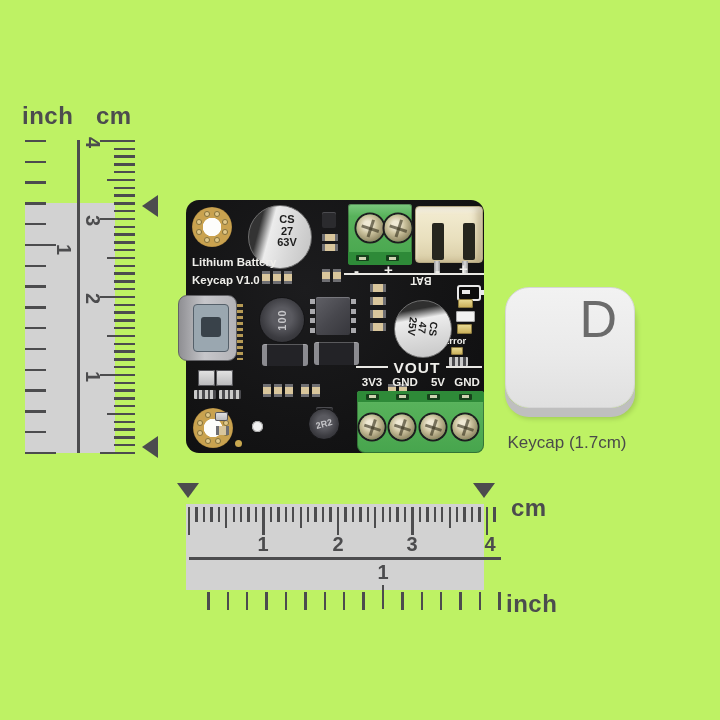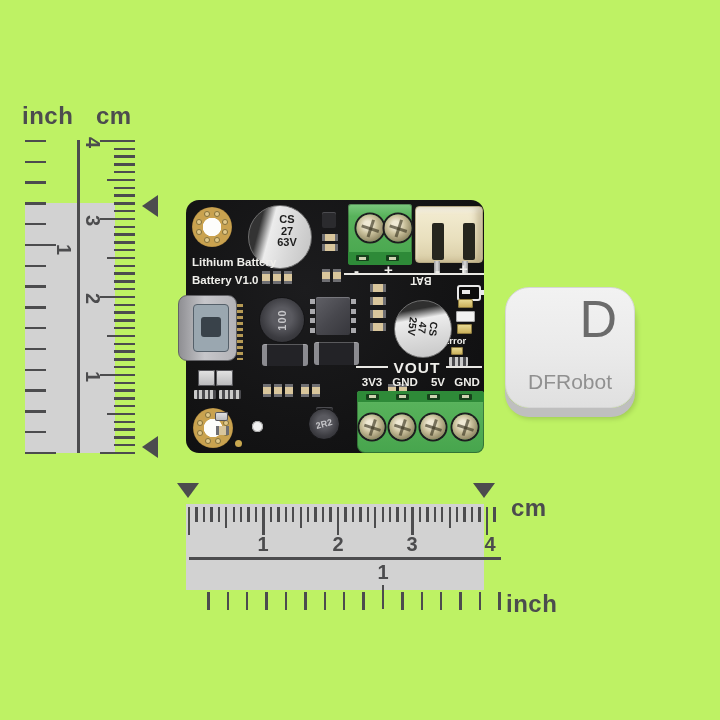--- a/index.html
+++ b/index.html
@@ -189,21 +189,21 @@
 
     <div class="ecap" style="left:62px;top:5px;width:62px;height:62px;">
       <div class="ecap-txt" style="top:8px;padding-left:7px;">
         <div>CS</div>
         <div>27</div>
         <div>63V</div>
       </div>
     </div>
 
     <div class="silk" style="left:6px;top:56px;font-size:11.5px;">Lithium Battery</div>
-    <div class="silk" style="left:6px;top:74px;font-size:11.5px;">Battery V1.0</div>
+    <div class="silk" style="left:6px;top:74px;font-size:11.5px;">Keycap V1.0</div>
 
     <div class="usb" style="left:-8px;top:95px;width:57px;height:64px;">
       <div class="usb-in" style="left:14px;top:8px;width:34px;height:46px;"></div>
       <div class="usb-slot" style="left:22px;top:21px;width:20px;height:20px;"></div>
     </div>
     <div class="pinstrip" style="left:51px;top:104px;width:6px;height:56px;"></div>
 
     <div class="dark" style="left:136px;top:12px;width:14px;height:16px;"></div>
     <div class="rtanh" style="left:136px;top:34px;width:16px;height:7px;"></div>
     <div class="rtanh" style="left:136px;top:44px;width:16px;height:7px;"></div>
@@ -324,22 +324,22 @@
       </div>
     </div>
     <div class="screw" style="left:186px;top:227px;width:25px;height:25px;"></div>
     <div class="screw" style="left:216px;top:227px;width:25px;height:25px;"></div>
     <div class="screw" style="left:247px;top:227px;width:25px;height:25px;"></div>
     <div class="screw" style="left:279px;top:227px;width:25px;height:25px;"></div>
   </div>
 
   <div class="keycap">
     <span class="keycap-letter">D</span>
-    <span class="keycap-brand">DFRobot</span>
   </div>
+  <div class="keycap-caption">Keycap (1.7cm)</div>
 
   <div>
     <div class="arrow-down" style="left:177px;top:483px;"></div>
     <div class="arrow-down" style="left:473px;top:483px;"></div>
 
     <div class="gray-span" style="left:186px;top:504px;width:298px;height:86px;"></div>
     <div class="sep" style="left:189px;top:557px;width:312px;height:2.6px;"></div>
 
     <div id="h-ticks">
         <div class="tick" style="left: 187.8px; top: 507px; width: 2.4px; height: 28px;"></div>

